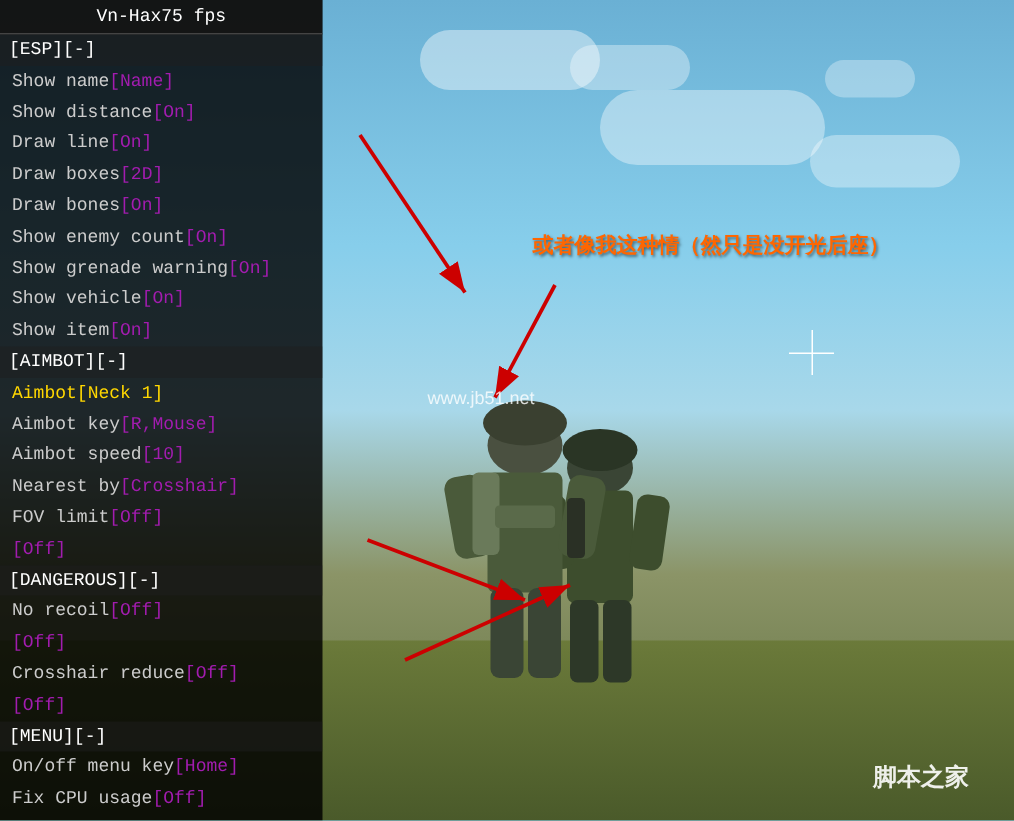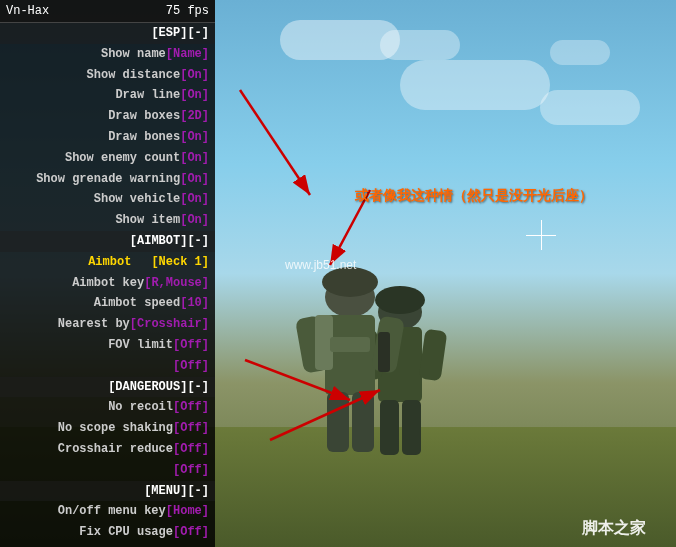--- a/index.html
+++ b/index.html
@@ -61,36 +61,35 @@
       position: absolute;
       top: 155px;
       left: 355px;
       color: #FF6600;
       font-size: 14px;
       font-family: Arial, sans-serif;
       font-weight: bold;
       z-index: 7;
       white-space: nowrap;
       text-shadow: 1px 1px 2px rgba(0,0,0,0.5);
-      margin-top: 32px;
     }
 
     
     .watermark-top {
       position: absolute;
       top: 258px;
       left: 285px;
       color: rgba(255,255,255,0.8);
       font-size: 12px;
       font-family: Arial, sans-serif;
       z-index: 7;
     }
     .watermark-bottom {
       position: absolute;
-      bottom: 8px;
+      bottom: 18px;
       right: 30px;
       color: rgba(255,255,255,0.9);
       font-size: 16px;
       font-family: Arial, sans-serif;
       font-weight: bold;
       z-index: 7;
     }
 
     
     .menu-panel {
@@ -100,33 +99,32 @@
       width: 215px;
       height: 547px;
       background: rgba(0, 0, 0, 0.82);
       z-index: 10;
       color: #cccccc;
       overflow: hidden;
     }
 
     .menu-header {
       display: flex;
-      justify-content: space-between;
+      justify-content: center;
       padding: 4px 6px;
       color: #ffffff;
       background: rgba(20,20,20,0.9);
       border-bottom: 1px solid #444;
     }
 
     .menu-row {
       display: flex;
-      justify-content: flex-end;
+      justify-content: flex-start;
       padding: 2px 6px 2px 8px;
       line-height: 1.4;
-      font-weight: bold;
     }
 
     .menu-row.section-header {
       color: #ffffff;
       padding-left: 6px;
       background: rgba(30,30,30,0.5);
     }
 
     .menu-row.highlight {
       color: #FFD700;
@@ -141,21 +139,20 @@
     }
 
     .menu-row.section-header .label,
     .menu-row.section-header .value {
       color: #ffffff;
     }
 
     .menu-row.highlight .label,
     .menu-row.highlight .value {
       color: #FFD700;
-      margin-left: 20px;
     }
 
     .value-name { color: #aaddaa; }
     .value-on { color: #aaddaa; }
     .value-off { color: #aaaaaa; }
 
     
     .ground {
       position: absolute;
       bottom: 0;
@@ -317,21 +314,20 @@
 
   <div class="menu-row section-header">
     <span class="label">[DANGEROUS]</span>
     <span class="value">[-]</span>
   </div>
   <div class="menu-row">
     <span class="label">No recoil</span>
     <span class="value value-off">[Off]</span>
   </div>
   <div class="menu-row">
-    <span class="label">No scope shaking</span>
     <span class="value value-off">[Off]</span>
   </div>
   <div class="menu-row">
     <span class="label">Crosshair reduce</span>
     <span class="value value-off">[Off]</span>
   </div>
   <div class="menu-row">
     <span class="value value-off">[Off]</span>
   </div>
 

